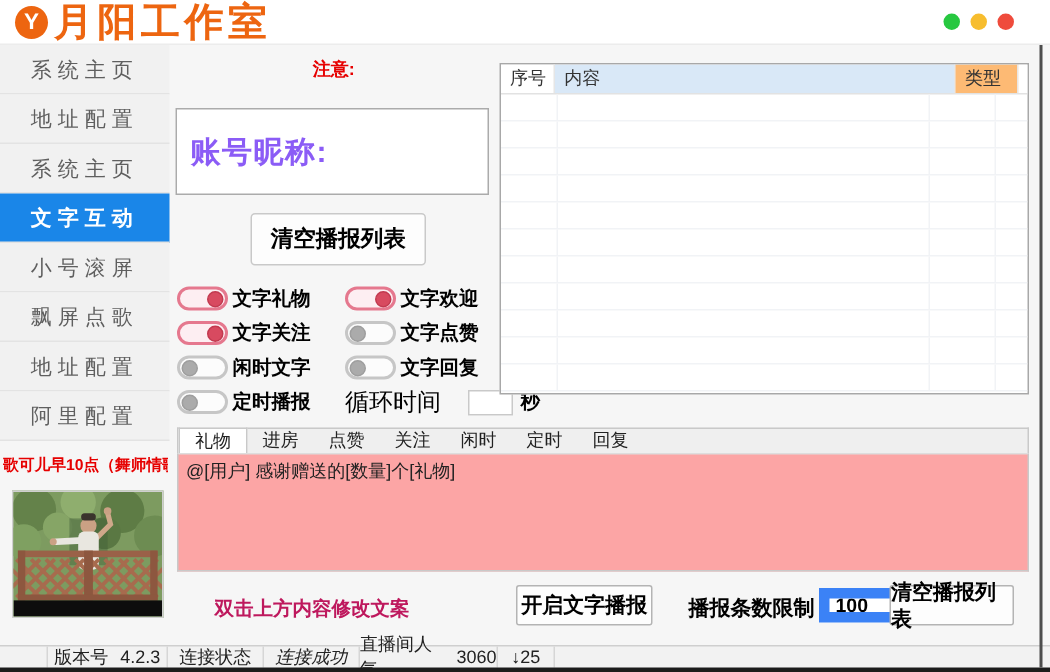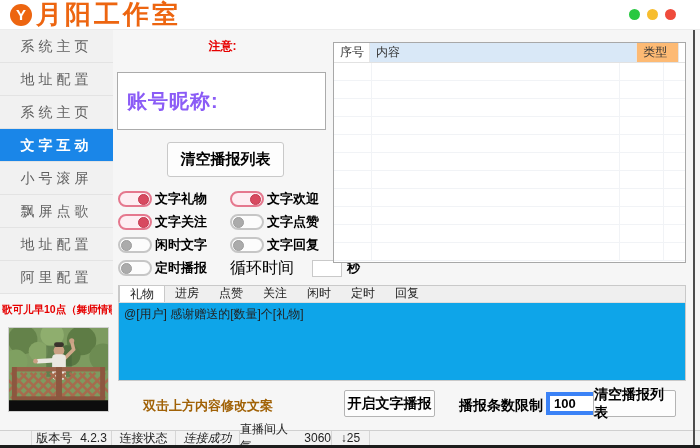--- a/index.html
+++ b/index.html
@@ -69,33 +69,33 @@
   .td { border-right:1px solid #f1f3f6; height:100%; }
   .td-seq { width:38px; } .td-content { width:248px; } .td-type { width:44px; }
   .td-extra { flex:1; border-right:none; }
 
   
   .tabstrip { position:absolute; left:118px; top:285px; width:568px; height:17px; background:#efefef;
               border:1px solid #c9c9c9; border-bottom:none; display:flex; align-items:flex-end; }
   .tab { font-size:12px; color:#222; padding:1px 10px 1px 10px; height:17px; line-height:15px; cursor:pointer; }
   .tab.active { background:#ffffff; border-left:1px solid #c9c9c9; border-right:1px solid #c9c9c9;
                 border-top:1px solid #c9c9c9; font-weight:normal; }
-  .tabcontent { position:absolute; left:118px; top:302px; width:568px; height:79px; background:#0ea5e9;
+  .tabcontent { position:absolute; left:118px; top:302px; width:568px; height:79px; background:#fca5a5;
                 border:1px solid #c9c9c9; border-top:1px solid #dddddd; font-size:12px; color:#222;
                 padding:3px 5px; cursor:text; }
 
   
-  .hint { position:absolute; left:143px; top:397px; color:#a16207; font-size:13px; font-weight:bold; }
+  .hint { position:absolute; left:143px; top:397px; color:#be185d; font-size:13px; font-weight:bold; }
   .btn { position:absolute; background:#fdfdfd; border:1px solid #b4b4b4; border-radius:2px;
          font-size:14px; font-weight:bold; color:#000; display:flex; align-items:center;
          justify-content:center; cursor:pointer; }
   .start-btn { left:344px; top:390px; width:91px; height:27px; }
   .clear-btn { left:593px; top:390px; width:83px; height:27px; }
   .limit-label { position:absolute; left:459px; top:397px; font-size:14px; font-weight:bold; }
-  .limit-input { position:absolute; left:546px; top:392px; width:72px; height:23px; border:4px solid #3b82f6;
+  .limit-input { position:absolute; left:546px; top:392px; width:72px; height:23px; border:7px solid #3b82f6;
                  background:#fff; font-size:13px; font-weight:bold; padding:4px 4px; }
 
   
   .statusbar { position:absolute; left:0; top:430px; width:700px; height:15px; background:#f2f2f2;
                border-top:1px solid #cfcfcf; display:flex; font-size:12px; color:#222; align-items:center; }
   .seg { height:100%; display:flex; align-items:center; justify-content:center; border-right:1px solid #d6d6d6; }
   .seg-pad { width:32px; }
   .seg-version { width:80px; gap:8px; }
   .seg-conn-label { width:64px; }
   .seg-conn-value { width:64px;font-style:italic; }

